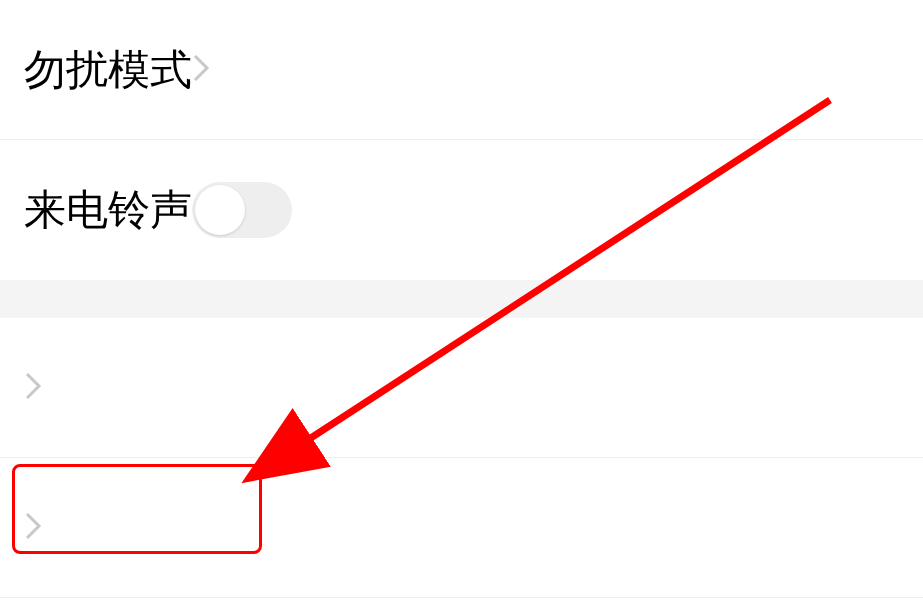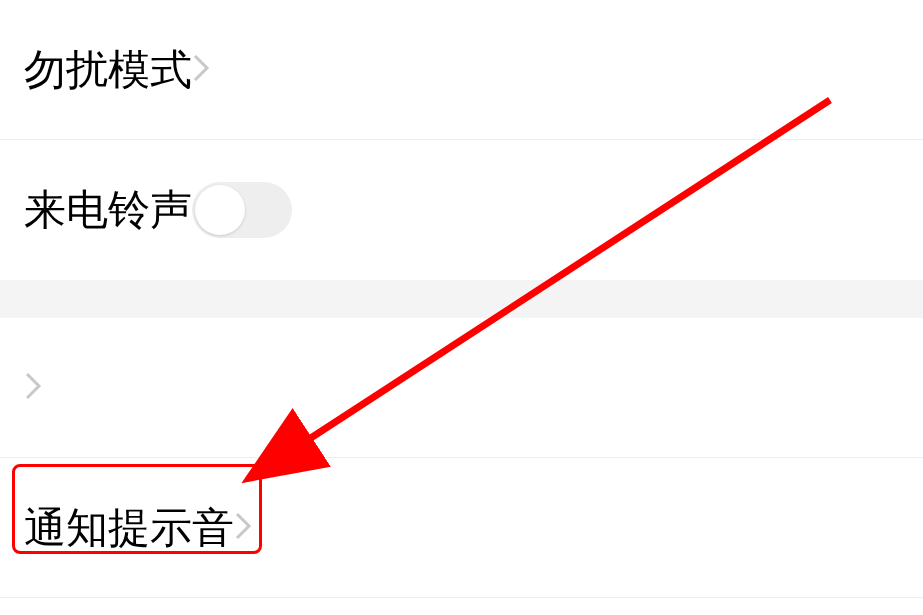--- a/index.html
+++ b/index.html
@@ -94,21 +94,20 @@
 
 <div class="list-item">
   <span class="chevron">
     <svg viewBox="0 0 12 20" fill="none" stroke="currentColor" stroke-width="2">
       <path d="M2 2 L10 10 L2 18"></path>
     </svg>
   </span>
 </div>
 
 <div class="list-item">
-  <span class="item-label">通知提示音</span>
   <span class="chevron">
     <svg viewBox="0 0 12 20" fill="none" stroke="currentColor" stroke-width="2">
       <path d="M2 2 L10 10 L2 18"></path>
     </svg>
   </span>
 </div>
 
 <div class="highlight-box" style="left: 12px; top: 464px; width: 250px; height: 90px;"></div>
 
 <svg class="arrow-overlay" style="left: 0; top: 0; width: 923px; height: 615px;">

